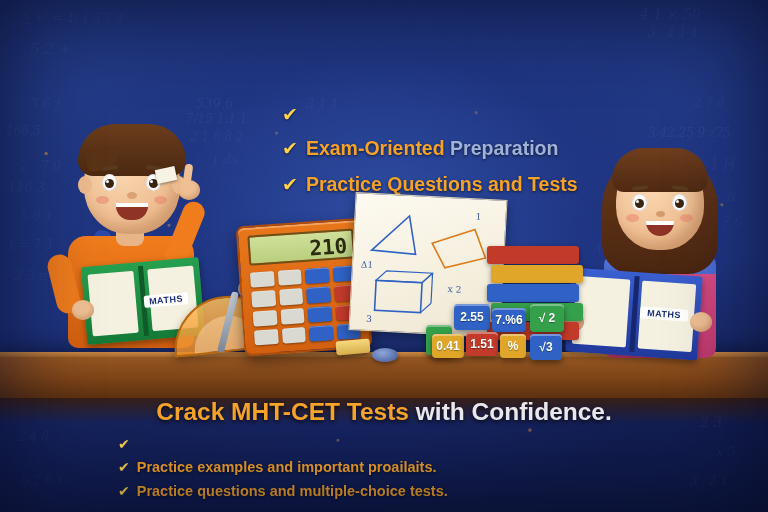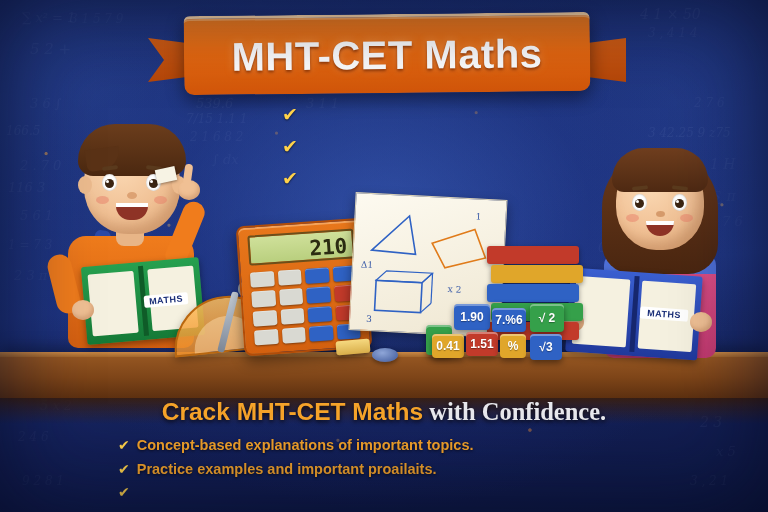--- a/index.html
+++ b/index.html
@@ -391,21 +391,21 @@
     position: absolute;
     left: 0; right: 0;
     top: 398px;
     text-align: center;
     font-size: 24.5px;
     font-weight: bold;
     text-shadow: 0 2px 4px rgba(0,0,0,0.7);
     font-family: "Liberation Sans", sans-serif;
   }
   .headline .hl-a { color: #f6a42a; }
-  .headline .hl-b { color: #e9e9ee; font-family: Liberation Serif, serif; }
+  .headline .hl-b { color: #e9e9ee; }
 
   .bottom-bullets {
     position: absolute;
     left: 118px;
     top: 437px;
     width: 540px;
   }
   .bb-row {
     display: flex;
     align-items: center;
@@ -461,37 +461,32 @@
       <div class="f" style="left: 712px; top: 188px; font-size: 14px; opacity: 0.22;">∑ π</div>
       <div class="f" style="left: 722px; top: 214px; font-size: 13px; opacity: 0.22;">7 6</div>
       <div class="f" style="left: 700px; top: 414px; font-size: 14px; opacity: 0.26;">2 3</div>
       <div class="f" style="left: 716px; top: 444px; font-size: 13px; opacity: 0.24;">x 5</div>
       <div class="f" style="left: 690px; top: 474px; font-size: 12px; opacity: 0.24;">3 , 2 1</div>
       <div class="f" style="left: 606px; top: 208px; font-size: 14px; opacity: 0.22;">2 ƒ</div>
       <div class="f" style="left: 598px; top: 240px; font-size: 13px; opacity: 0.2;">0 5</div>
     </div>
   <div class="sparks"></div>
 
-  <div class="banner-wrap">
-    <div class="ribbon-tail left"></div>
-    <div class="ribbon-tail right"></div>
-    <div class="banner">
-      <span class="banner-title">MHT-CET Maths</span>
-    </div>
-  </div>
 
   <div class="top-bullets">
     <div class="tb-row">
       <span class="tick">✔</span>
     </div>
     <div class="tb-row">
       <span class="tick">✔</span>
+      <span class="tb-text"><span>Exam-Oriented </span><span class="muted">Preparation</span></span>
     </div>
     <div class="tb-row">
       <span class="tick">✔</span>
+      <span class="tb-text">Practice Questions and Tests</span>
     </div>
   </div>
 
   <div class="desk">
     <div class="desk-edge"></div>
   </div>
   <div class="desk-fade"></div>
 
   <div class="boy">
 
@@ -631,44 +626,44 @@
   <div class="stack" id="book-stack">
       <div class="sb" style="background: rgb(194, 58, 42); top: 0px; left: 0px;"></div>
       <div class="sb" style="background: rgb(224, 166, 42); top: 19px; left: 4px;"></div>
       <div class="sb" style="background: rgb(47, 98, 196); top: 38px; left: 0px;"></div>
       <div class="sb" style="background: rgb(53, 160, 74); top: 57px; left: 4px;"></div>
       <div class="sb" style="background: rgb(194, 58, 42); top: 76px; left: 0px;"></div>
     </div>
 
   <div class="blocks" id="number-blocks">
       <div class="blk" style="background: rgb(53, 160, 74); left: 6px; top: 21px; width: 26px; height: 30px;">35</div>
-      <div class="blk" style="background: rgb(47, 98, 196); left: 34px; top: 0px; width: 36px; height: 26px;">1.90</div>
+      <div class="blk" style="background: rgb(47, 98, 196); left: 34px; top: 0px; width: 36px; height: 26px;">2.55</div>
       <div class="blk" style="background: rgb(47, 98, 196); left: 72px; top: 4px; width: 34px; height: 24px;">7.%6</div>
       <div class="blk" style="background: rgb(53, 160, 74); left: 110px; top: 0px; width: 34px; height: 28px;">√ 2</div>
       <div class="blk" style="background: rgb(224, 166, 42); left: 12px; top: 30px; width: 32px; height: 24px;">0.41</div>
       <div class="blk" style="background: rgb(194, 58, 42); left: 46px; top: 28px; width: 32px; height: 24px;">1.51</div>
       <div class="blk" style="background: rgb(224, 166, 42); left: 80px; top: 30px; width: 26px; height: 24px;">%</div>
       <div class="blk" style="background: rgb(47, 98, 196); left: 110px; top: 30px; width: 32px; height: 26px;">√3</div>
     </div>
 
   <div class="eraser"></div>
   <div class="coin"></div>
 
   <div class="headline">
-    <span class="hl-a">Crack MHT-CET Maths</span><span class="hl-b"> with Confidence.</span>
+    <span class="hl-a">Crack MHT-CET Tests</span><span class="hl-b"> with Confidence.</span>
   </div>
 
   <div class="bottom-bullets">
     <div class="bb-row">
       <span class="bb-tick">✔</span>
-      <span class="bb-text">Concept-based explanations of important topics.</span>
     </div>
     <div class="bb-row">
       <span class="bb-tick">✔</span>
       <span class="bb-text">Practice examples and important proailaits.</span>
     </div>
     <div class="bb-row">
       <span class="bb-tick">✔</span>
+      <span class="bb-text">Practice questions and multiple-choice tests.</span>
     </div>
   </div>
 
   <div class="vignette"></div>
 </div>
 
 </body></html>

